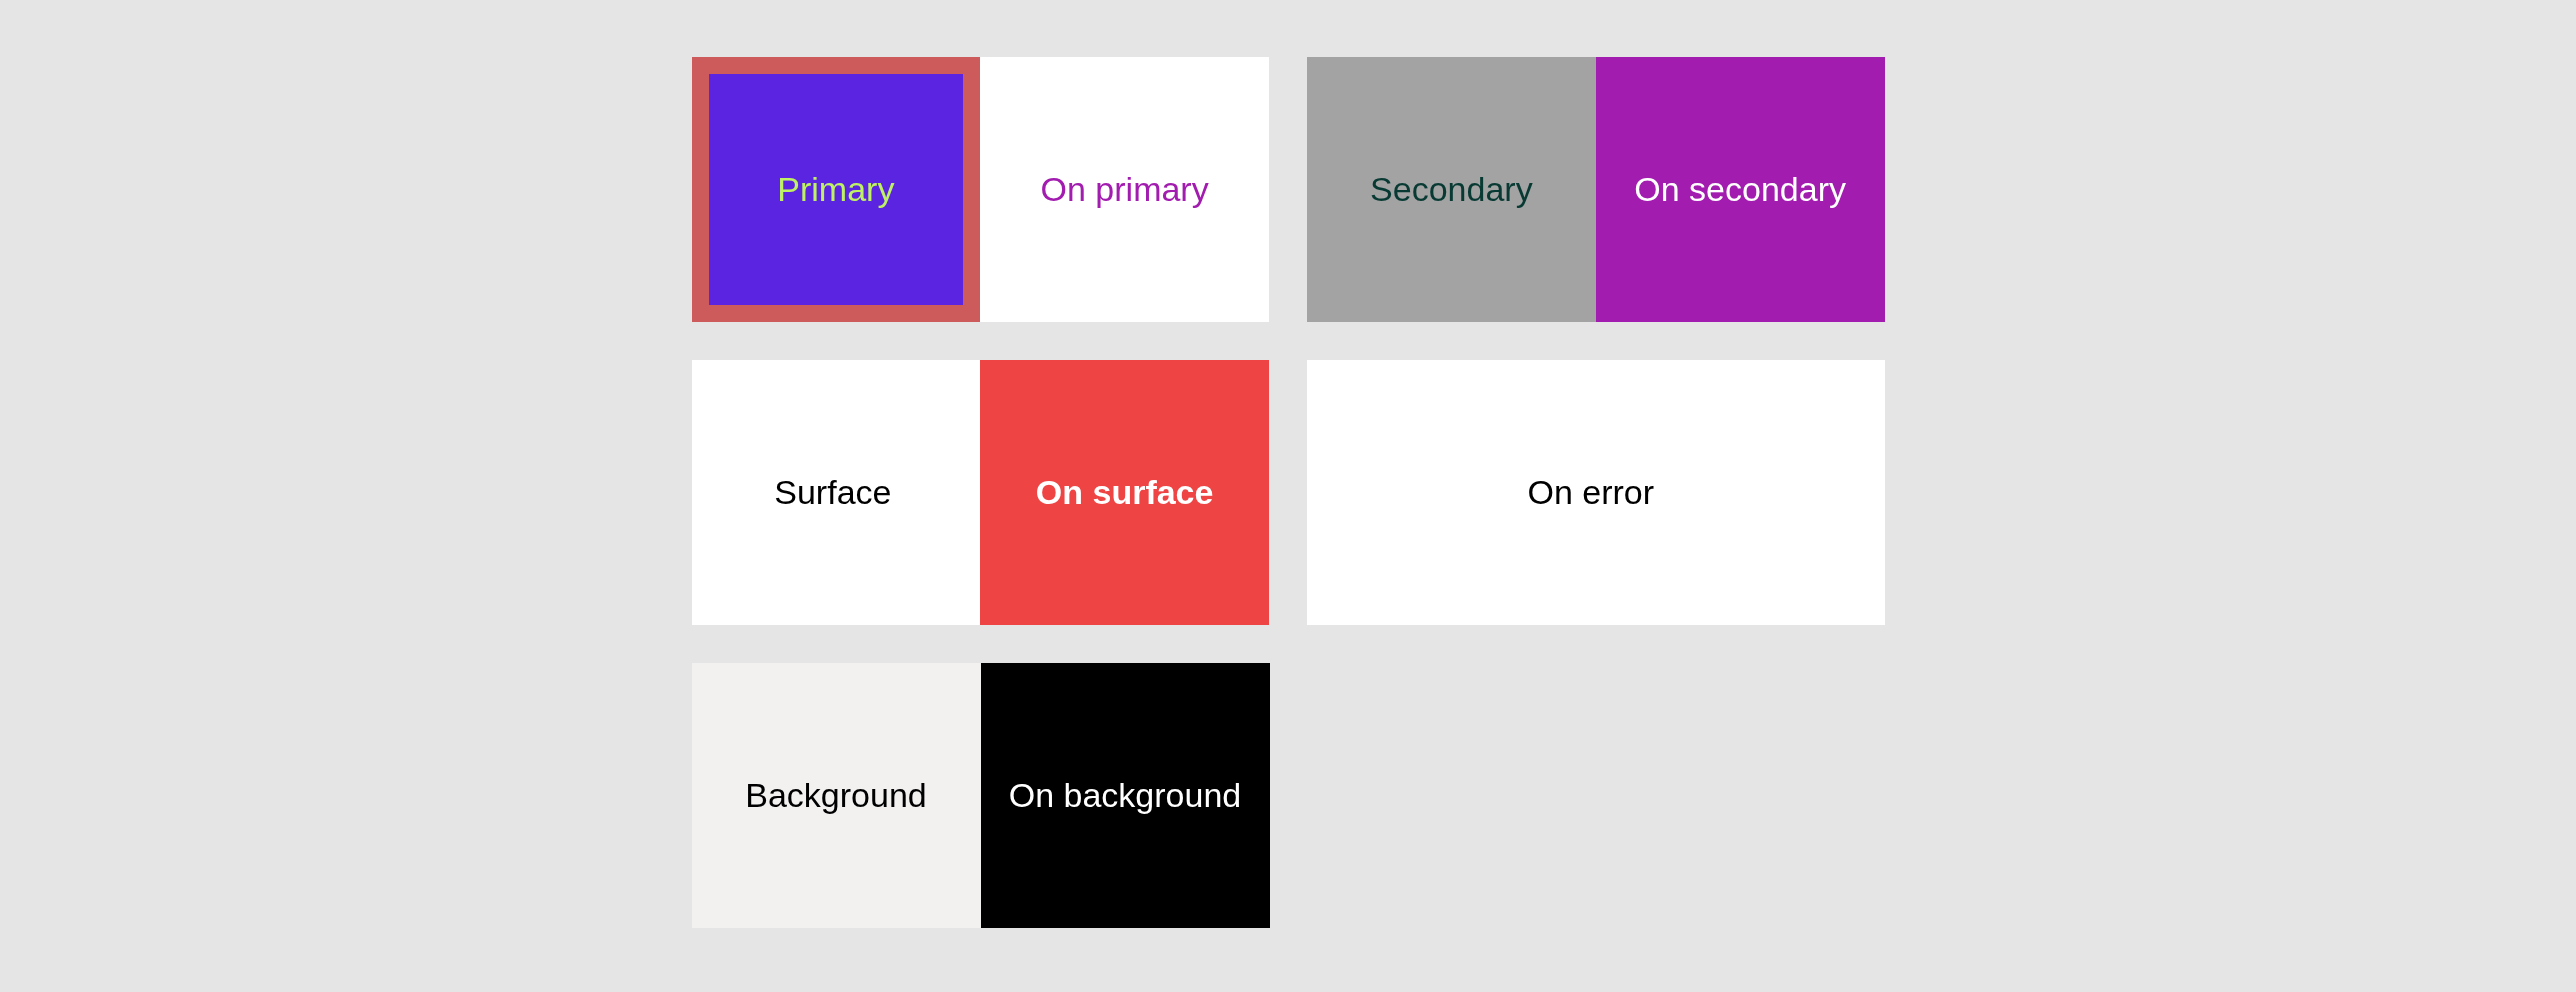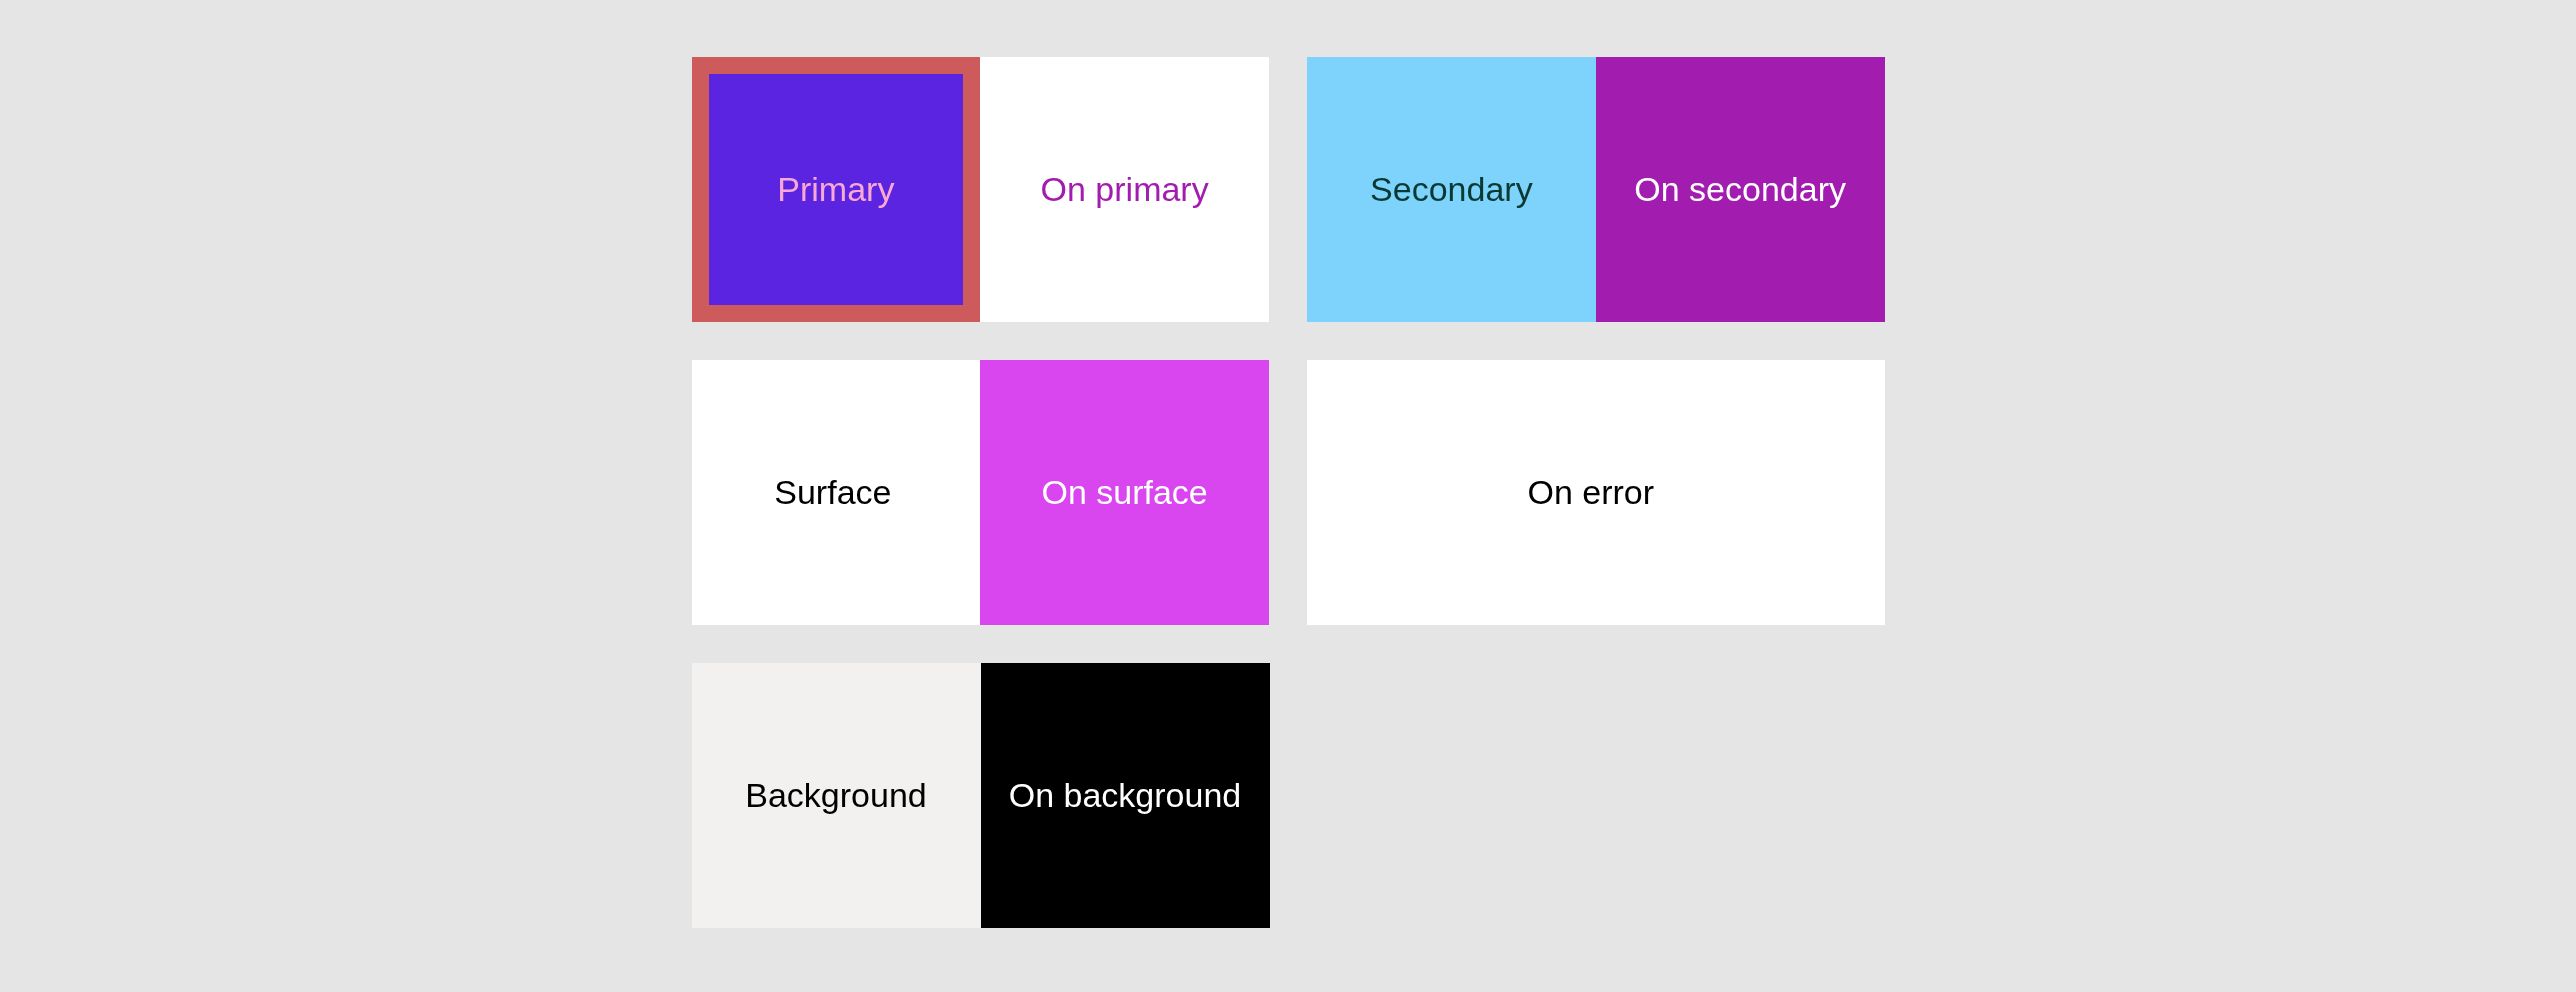--- a/index.html
+++ b/index.html
@@ -40,33 +40,33 @@
     border: 17px solid #cd5b5b;
   }
 </style>
 </head>
 <body>
 
 <div class="palette-grid">
 
   <div class="row">
     <div class="pair">
-      <div class="swatch selected" style="background: rgb(91, 36, 224); color: #f9a8d4; text-align: center;">Primary</div>
+      <div class="swatch selected" style="background: rgb(91, 36, 224); color: #bef264; text-align: center;">Primary</div>
       <div class="swatch" style="background: rgb(255, 255, 255); color: #a21caf;">On primary</div>
     </div>
     <div class="pair">
-      <div class="swatch" style="background: #7dd3fc; color: rgb(8, 58, 51);">Secondary</div>
+      <div class="swatch" style="background: #a3a3a3; color: rgb(8, 58, 51);">Secondary</div>
       <div class="swatch" style="background: #a21caf; color: rgb(255, 255, 255);">On secondary</div>
     </div>
   </div>
 
   <div class="row">
     <div class="pair">
       <div class="swatch" style="background: rgb(255, 255, 255); color: rgb(0, 0, 0); padding-left: 13px;">Surface</div>
-      <div class="swatch" style="background: #d946ef; color: rgb(255, 255, 255);">On surface</div>
+      <div class="swatch" style="background: #ef4444; color: rgb(255, 255, 255); font-weight: bold;">On surface</div>
     </div>
     <div class="pair">
       <div class="swatch" style="background: rgb(255, 255, 255); color: rgb(0, 0, 0); padding-left: 9px;">On error</div>
     </div>
   </div>
 
   <div class="row">
     <div class="pair">
       <div class="swatch" style="background: rgb(243, 240, 240); color: rgb(0, 0, 0);">Background</div>
       <div class="swatch" style="background: rgb(0, 0, 0); color: rgb(255, 255, 255);">On background</div>

